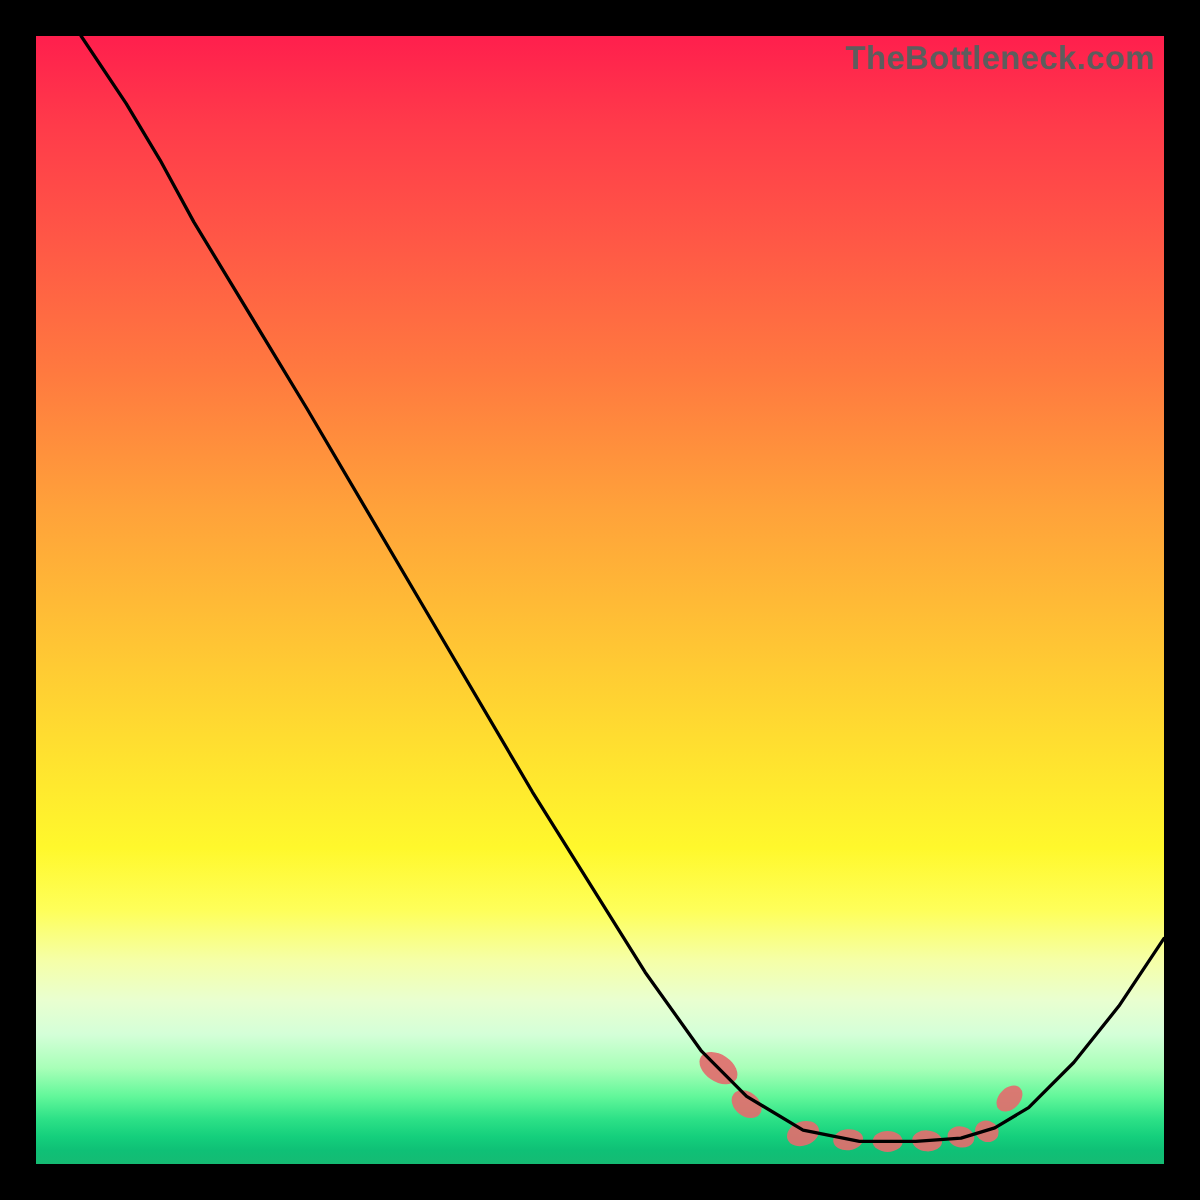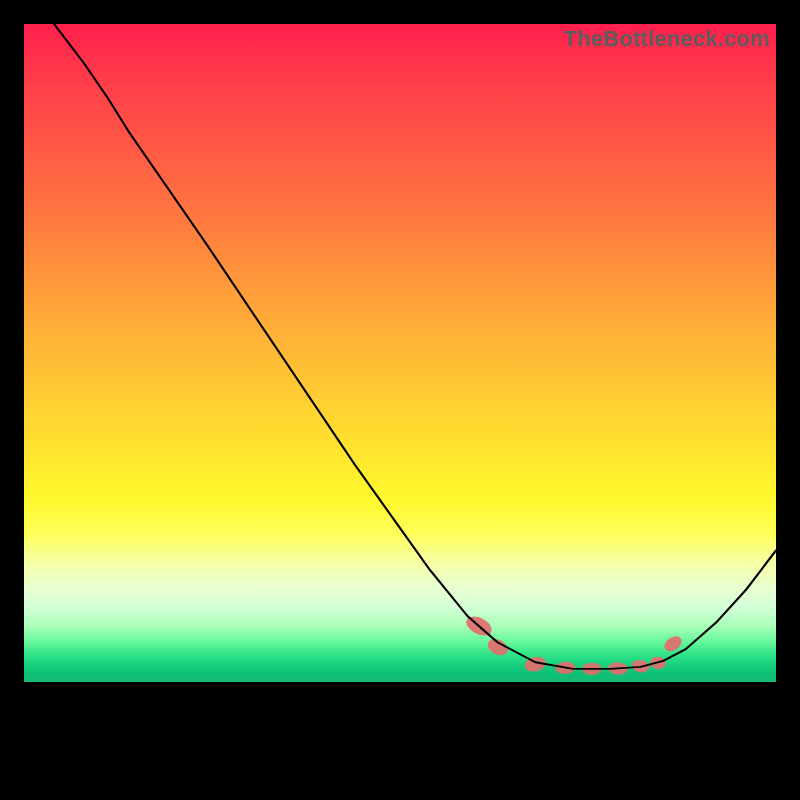--- a/index.html
+++ b/index.html
@@ -15,21 +15,21 @@
     position: relative;
     width: 800px;
     height: 800px;
     background: #000;
   }
   .plot-area {
     position: absolute;
     left: 24px;
     top: 24px;
     width: 752px;
-    height: 658px;
+    height: 752px;
     
     background:
       linear-gradient(to bottom,
         #ff1f4d 0%,
         #ff3b4a 8%,
         #ff5746 18%,
         #ff7a3f 30%,
         #ffa23a 42%,
         #ffc534 54%,
         #ffe22f 64%,

